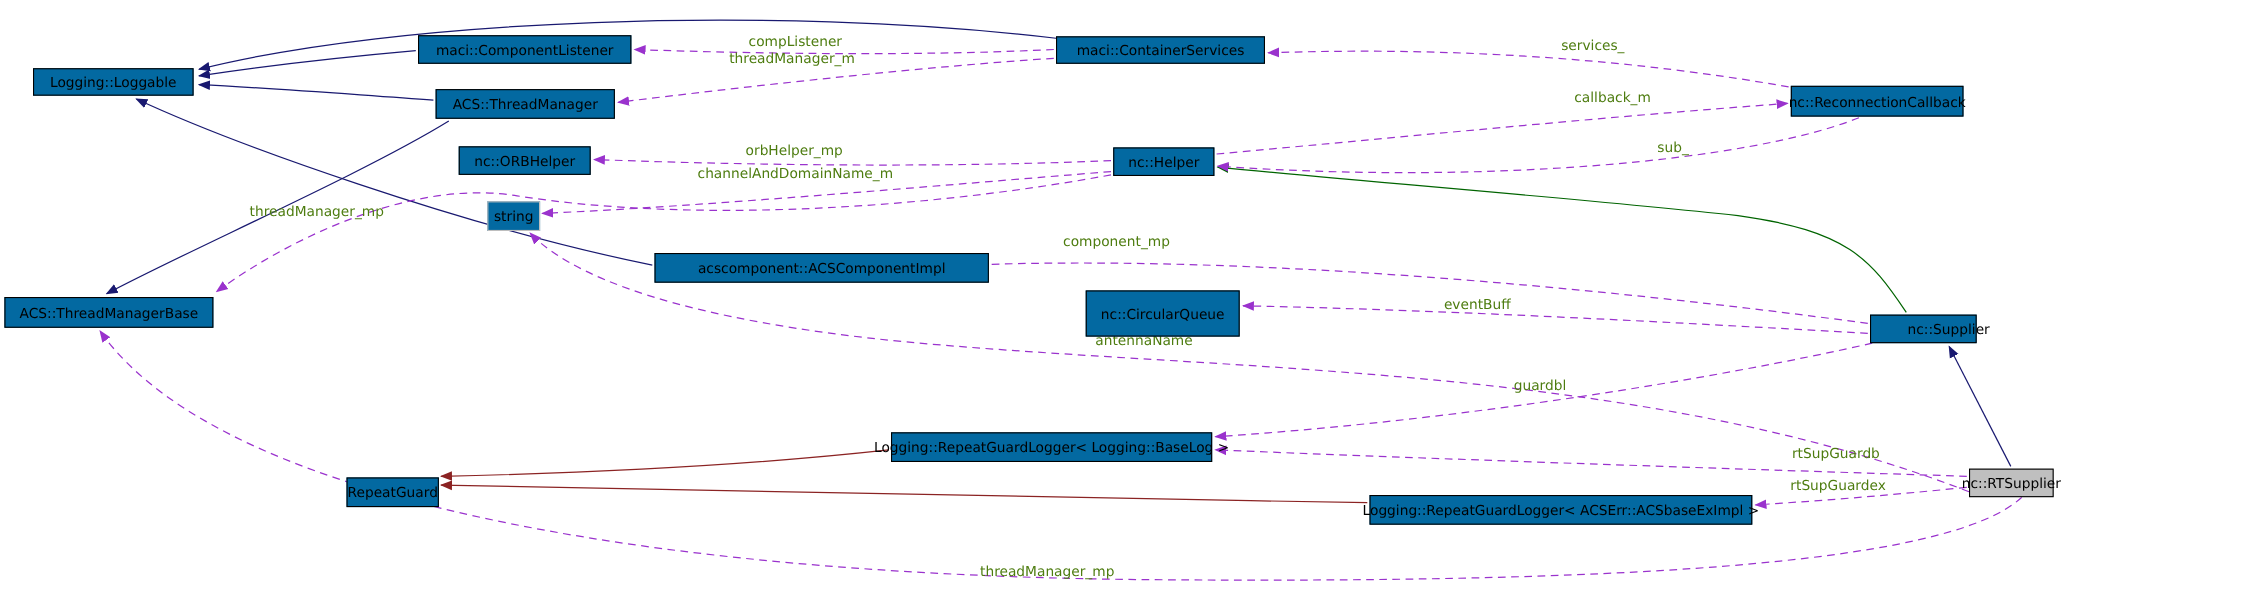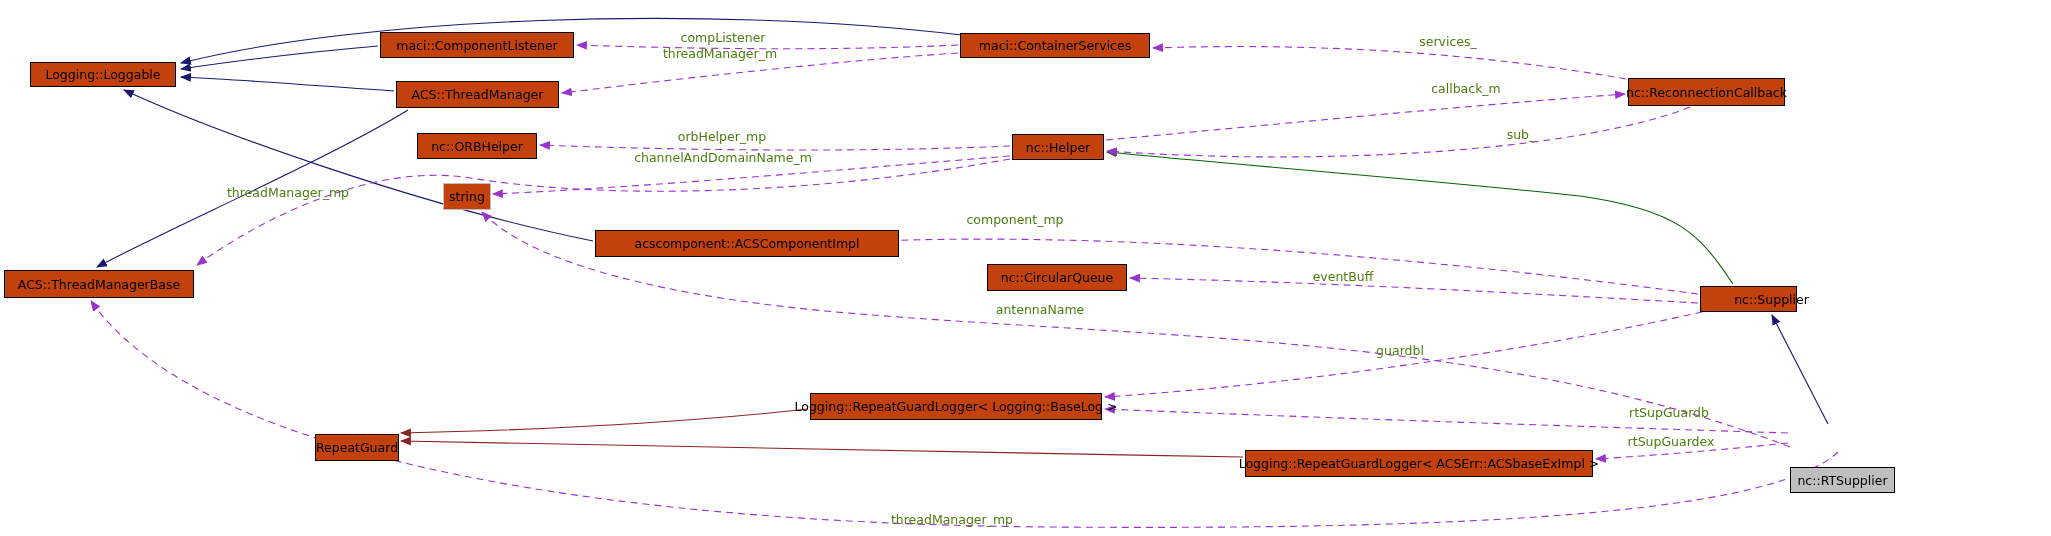--- a/index.html
+++ b/index.html
@@ -1,20 +1,20 @@
 <!DOCTYPE html>
 <html><head>
 <meta charset="utf-8">
 <style>
   html,body{margin:0;padding:0;background:#ffffff;}
   #canvas{position:relative;width:2051px;height:536px;background:#fff;
           font-family:"DejaVu Sans","Liberation Sans",sans-serif;overflow:hidden;}
   #edges{position:absolute;left:0;top:0;width:2051px;height:536px;}
   .node{position:absolute;display:flex;align-items:center;justify-content:center;
-        background:#c2410c;border:1px solid #000000;font-size:12.5px;color:#000;
+        background:#0369a1;border:1px solid #000000;font-size:12.5px;color:#000;
         white-space:nowrap;box-sizing:border-box;cursor:pointer;}
   .node.plain{border-color:#bebebe;}
   .node.focus{background:#bfbfbf;}
   .elabel{position:absolute;transform:translate(-50%,-50%);font-size:12.5px;
           color:#4d7c0f;white-space:nowrap;pointer-events:none;}
   path.edge{fill:none;stroke-width:1.1;}
   path.usage{stroke-dasharray:7 5;}
 </style>
 </head>
 <body>
@@ -77,20 +77,20 @@
     <div class="elabel" style="left: 952px; top: 519px;">threadManager_mp</div>
     <div class="node" style="left: 30px; top: 62px; width: 146px; height: 25px;">Logging::Loggable</div>
     <div class="node" style="left: 380px; top: 32px; width: 194px; height: 26px;">maci::ComponentListener</div>
     <div class="node" style="left: 396px; top: 81px; width: 163px; height: 27px;">ACS::ThreadManager</div>
     <div class="node" style="left: 417px; top: 133px; width: 120px; height: 26px;">nc::ORBHelper</div>
     <div class="node plain" style="left: 443px; top: 183px; width: 48px; height: 27px;">string</div>
     <div class="node" style="left: 595px; top: 230px; width: 304px; height: 27px;">acscomponent::ACSComponentImpl</div>
     <div class="node" style="left: 4px; top: 270px; width: 190px; height: 28px;">ACS::ThreadManagerBase</div>
     <div class="node" style="left: 960px; top: 33px; width: 190px; height: 25px;">maci::ContainerServices</div>
     <div class="node" style="left: 1012px; top: 134px; width: 92px; height: 26px;">nc::Helper</div>
-    <div class="node" style="left: 987px; top: 264px; width: 140px; height: 27px;">nc::CircularQueue</div>
+    <div class="node" style="left: 987px; top: 264px; width: 140px; height: 42px;">nc::CircularQueue</div>
     <div class="node" style="left: 1628px; top: 78px; width: 157px; height: 28px;">nc::ReconnectionCallback</div>
     <div class="node" style="left: 1700px; top: 286px; width: 97px; height: 26px; padding-left: 46px;">nc::Supplier</div>
     <div class="node" style="left: 810px; top: 393px; width: 292px; height: 27px;">Logging::RepeatGuardLogger&lt; Logging::BaseLog &gt;</div>
     <div class="node" style="left: 315px; top: 434px; width: 84px; height: 27px;">RepeatGuard</div>
     <div class="node" style="left: 1245px; top: 450px; width: 348px; height: 27px;">Logging::RepeatGuardLogger&lt; ACSErr::ACSbaseExImpl &gt;</div>
-    <div class="node focus" style="left: 1790px; top: 426px; width: 105px; height: 26px; margin-top: 41px;">nc::RTSupplier</div>
+    <div class="node focus" style="left: 1790px; top: 426px; width: 77px; height: 26px;">nc::RTSupplier</div>
   </div>
 
 </body></html>

